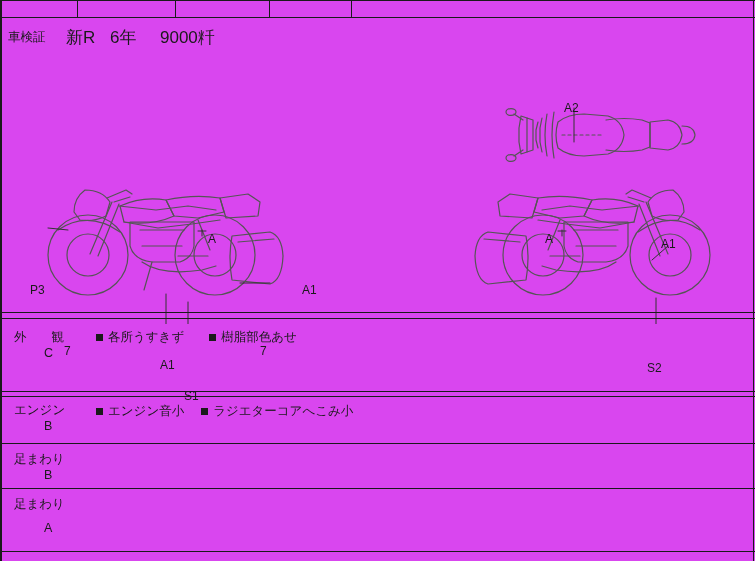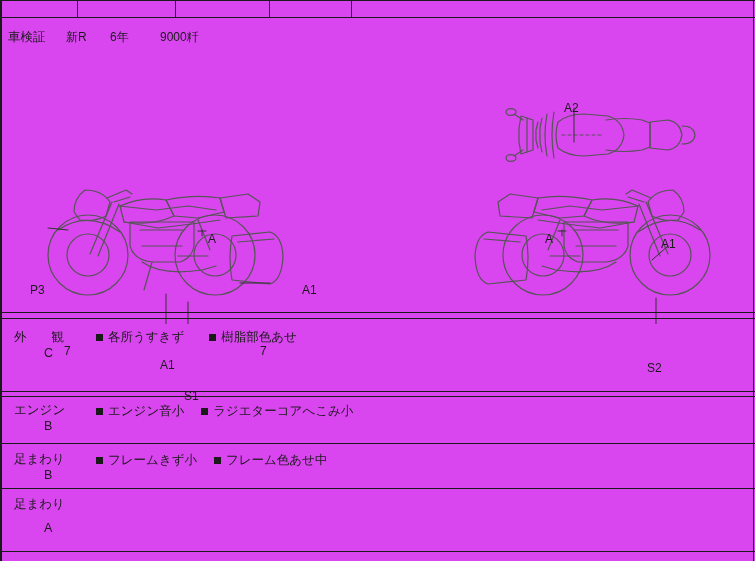--- a/index.html
+++ b/index.html
@@ -46,21 +46,21 @@
   }
   
   .cell-label {
     position: absolute;
     font-size: 12.5px;
     line-height: 15px;
     white-space: nowrap;
   }
   .cell-value {
     position: absolute;
-    font-size: 12px;
+    font-size: 17px;
     line-height: 15px;
     white-space: nowrap;
   }
   .grade {
     position: absolute;
     font-size: 12.5px;
     line-height: 15px;
   }
   .note-line {
     position: absolute;
@@ -295,22 +295,17 @@
   <div class="cell-label" style="left:14px; top:403px;">エンジン</div>
   <div class="grade" style="left:44px; top:419px;">B</div>
   <div class="note-line" style="left:96px; top:403px;">
     <span class="bullet"></span><span>エンジン音小</span>
     <span style="display:inline-block;width:10px;"></span>
     <span class="bullet"></span><span>ラジエターコアへこみ小</span>
   </div>
 
   <div class="cell-label" style="left:14px; top:452px;">足まわり</div>
   <div class="grade" style="left:44px; top:468px;">B</div>
-  <div class="note-line" style="left:96px; top:452px;">
-    <span class="bullet"></span><span>フレームきず小</span>
-    <span style="display:inline-block;width:10px;"></span>
-    <span class="bullet"></span><span>フレーム色あせ中</span>
-  </div>
 
   <div class="cell-label" style="left:14px; top:497px;">足まわり</div>
   <div class="grade" style="left:44px; top:521px;">A</div>
 
 </div>
 
 </body></html>

